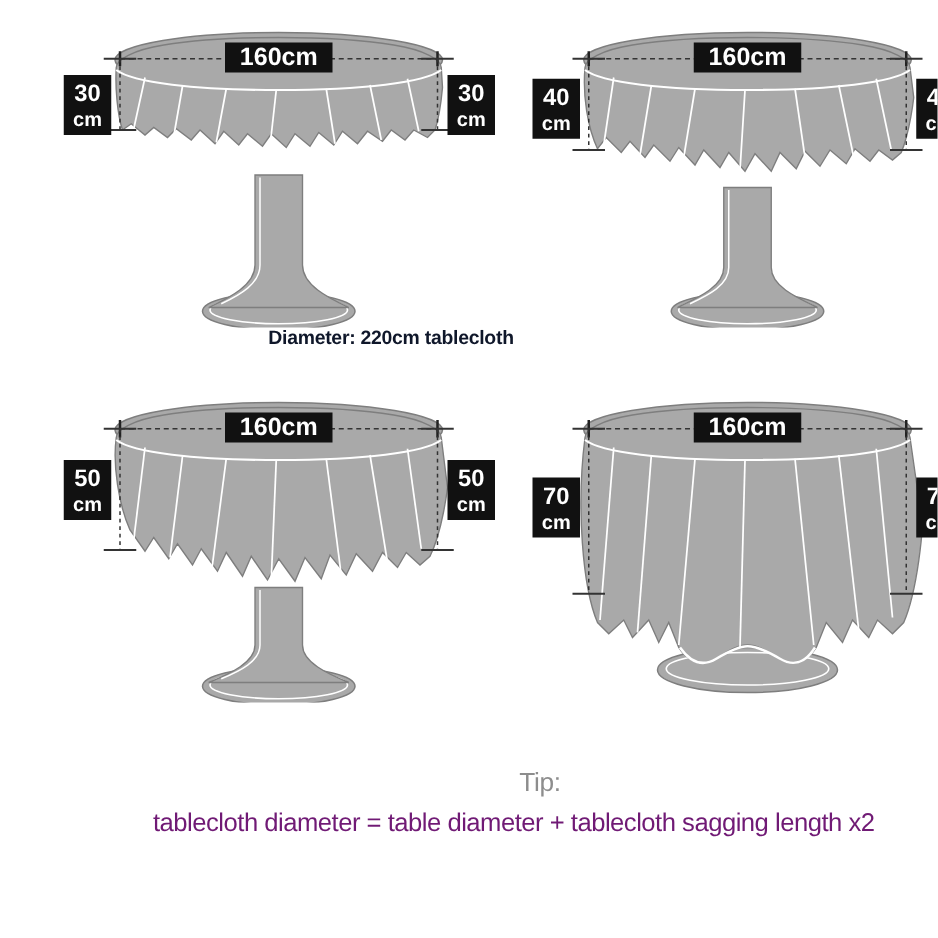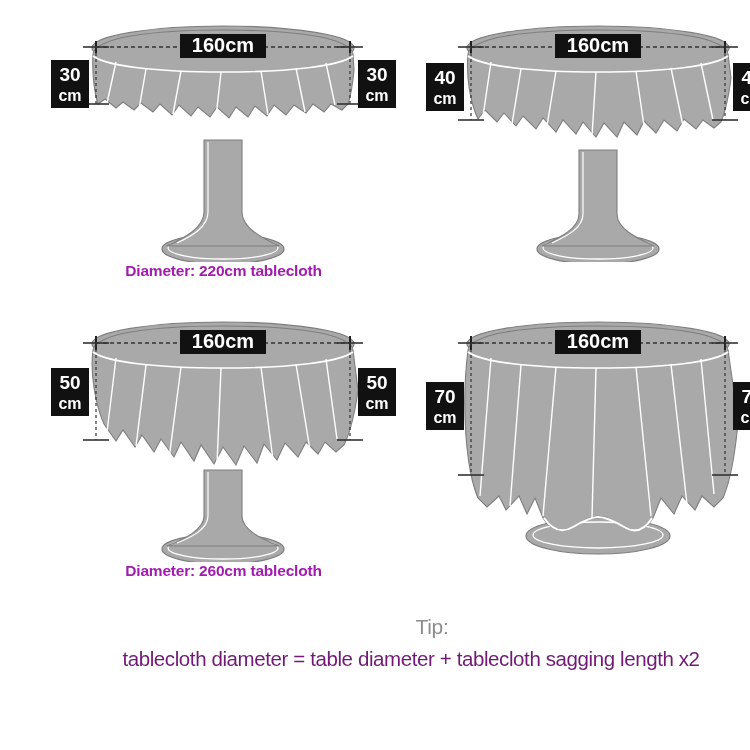--- a/index.html
+++ b/index.html
@@ -46,24 +46,24 @@
   .panel-figure svg {
     display: block;
     width: 375px;
     height: 262px;
   }
   .panel-caption {
     position: absolute;
     left: 0;
     top: 262px;
     width: 375px;
-    text-align: center;
+    text-align: right;
     font-size: 15.5px;
     font-weight: bold;
-    color: #a21caf;
+    color: #0f172a;
     letter-spacing: -0.2px;
     font-family: "Liberation Sans", sans-serif;
   }
   .tip-block {
     position: absolute;
     left: 0;
     top: 612px;
     width: 750px;
     text-align: center;
   }
@@ -272,21 +272,20 @@
             <text class="badge-text" x="34" y="89" font-size="19" text-anchor="middle">50</text>
             <text class="badge-text" x="34" y="109" font-size="16" text-anchor="middle">cm</text>
           </g>
           <g>
             <rect x="322" y="68" width="38" height="48" fill="#111111"></rect>
             <text class="badge-text" x="341" y="89" font-size="19" text-anchor="middle">50</text>
             <text class="badge-text" x="341" y="109" font-size="16" text-anchor="middle">cm</text>
           </g>
         </svg>
       </div>
-      <div class="panel-caption">Diameter: 260cm tablecloth</div>
     </div>
 
     <div class="panel">
       <div class="panel-figure">
         <svg viewBox="0 0 375 262" xmlns="http://www.w3.org/2000/svg">
           <ellipse cx="187" cy="236" rx="72" ry="18" fill="#a9a9a9" stroke="#7e7e7e" stroke-width="1.2"></ellipse>
           <ellipse cx="187" cy="235" rx="65" ry="13" fill="none" stroke="#ffffff" stroke-width="1.3"></ellipse>
           <ellipse cx="187" cy="44" rx="131" ry="22" fill="#a9a9a9" stroke="#7e7e7e" stroke-width="1.2"></ellipse>
           <path d="M58 47 A131 22 0 0 0 316 47" fill="none" stroke="#4a4a4a" stroke-width="1.6" stroke-dasharray="3 3"></path>
 

